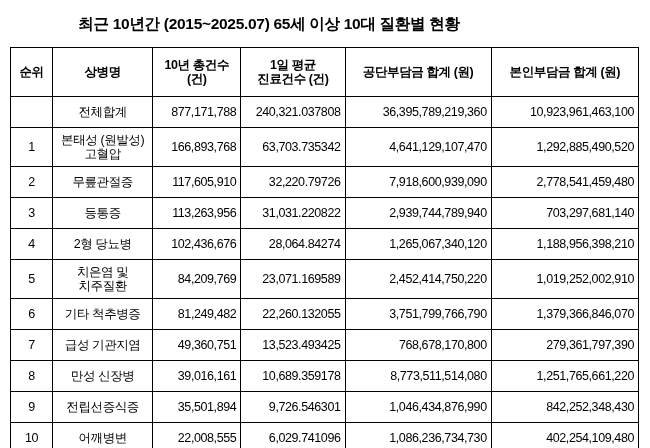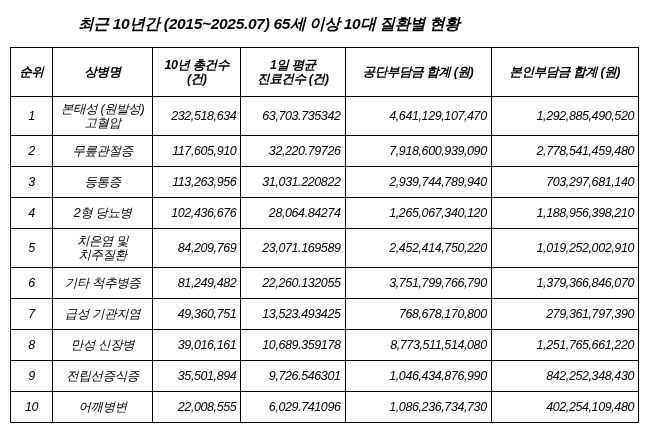--- a/index.html
+++ b/index.html
@@ -12,21 +12,20 @@
     background: #ffffff;
     font-family: "Liberation Sans", sans-serif;
     color: #000000;
     overflow: hidden;
   }
   .page {
     width: 538px;
     height: 448px;
     box-sizing: border-box;
     padding: 10px 10px 0 10px;
-    font-style: italic;
   }
   .title {
     text-align: center;
     font-size: 15.5px;
     font-weight: bold;
     letter-spacing: -0.3px;
     margin: 4px 0 12px 0;
     color: #000;
   }
   table.data {
@@ -105,26 +104,34 @@
         <th>
           <span class="hdr-sub">1일 평균</span>
           <span class="hdr-sub">진료건수 (건)</span>
         </th>
         <th>공단부담금 합계 (원)</th>
         <th>본인부담금 합계 (원)</th>
       </tr>
     </thead>
     <tbody>
 
+      <tr class="row-total">
+        <td class="rank"></td>
+        <td class="name">전체합계</td>
+        <td class="num">877,171,788</td>
+        <td class="num">240,321.037808</td>
+        <td class="num">36,395,789,219,360</td>
+        <td class="num">10,923,961,463,100</td>
+      </tr>
 
       <tr class="two-line">
         <td class="rank">1</td>
         <td class="name">본태성 (원발성)
 고혈압</td>
-        <td class="num">232,518,634</td>
+        <td class="num">166,893,768</td>
         <td class="num">63,703.735342</td>
         <td class="num">4,641,129,107,470</td>
         <td class="num">1,292,885,490,520</td>
       </tr>
 
       <tr>
         <td class="rank">2</td>
         <td class="name">무릎관절증</td>
         <td class="num">117,605,910</td>
         <td class="num">32,220.79726</td>

